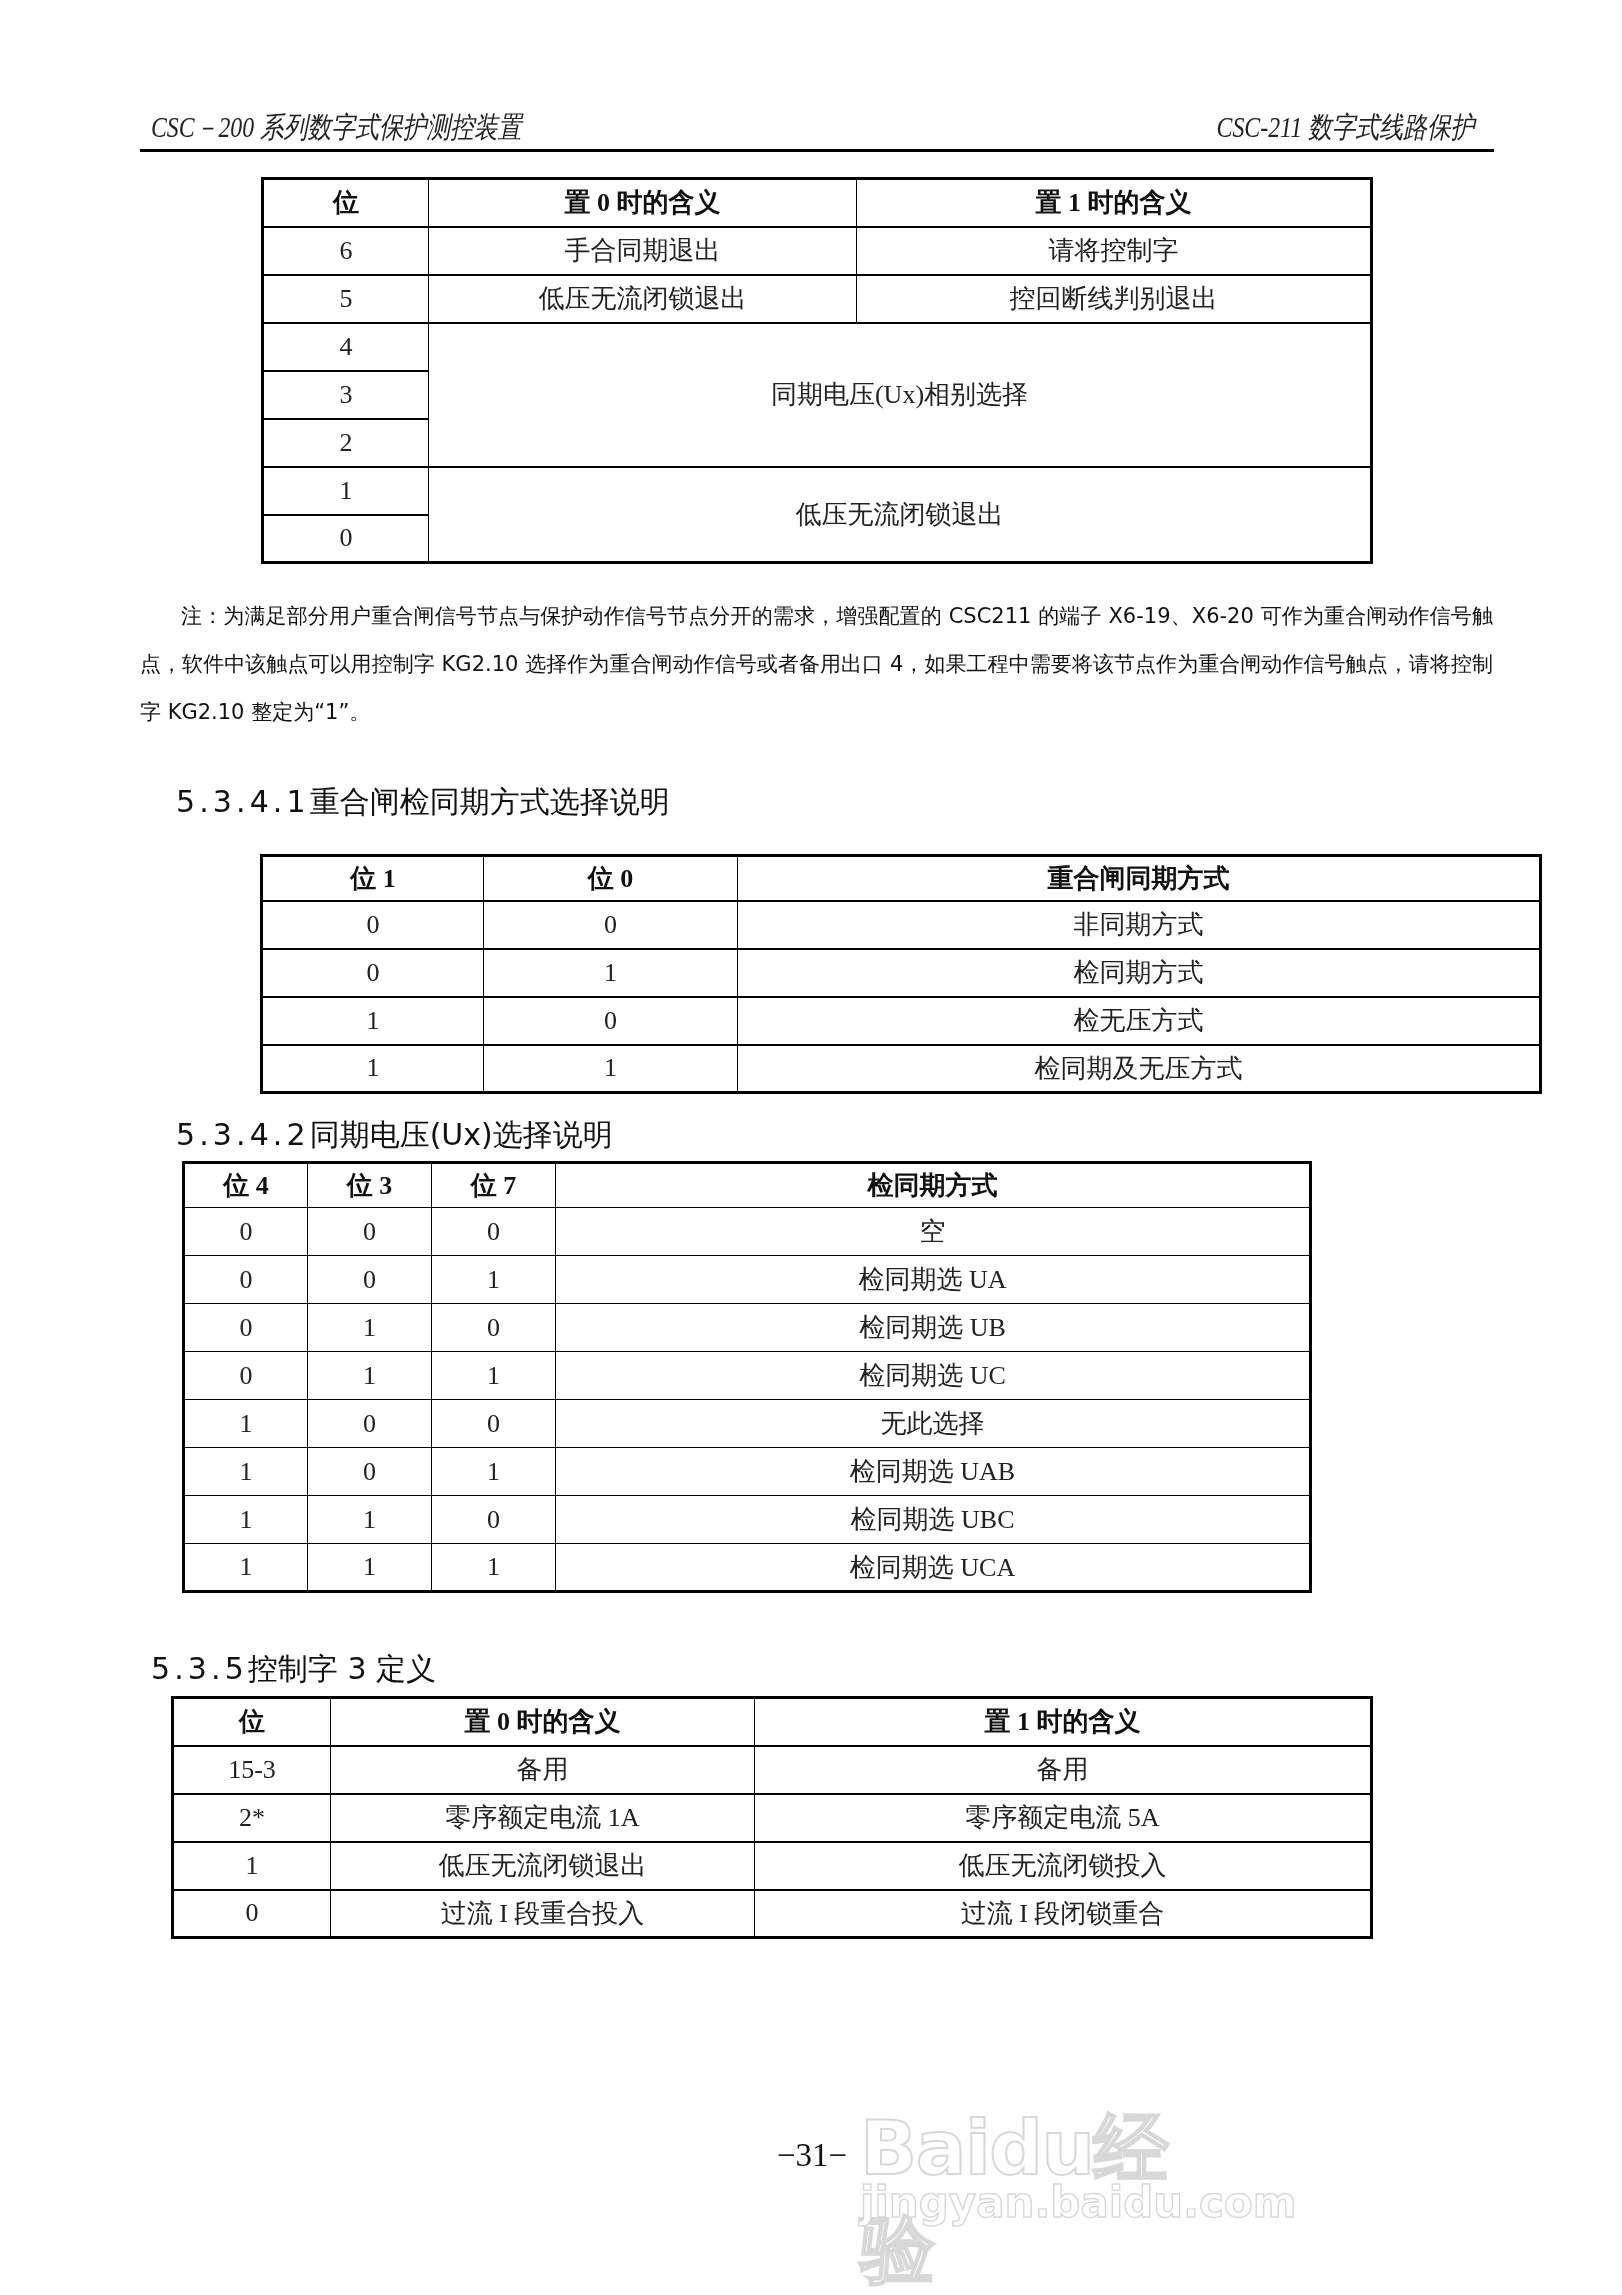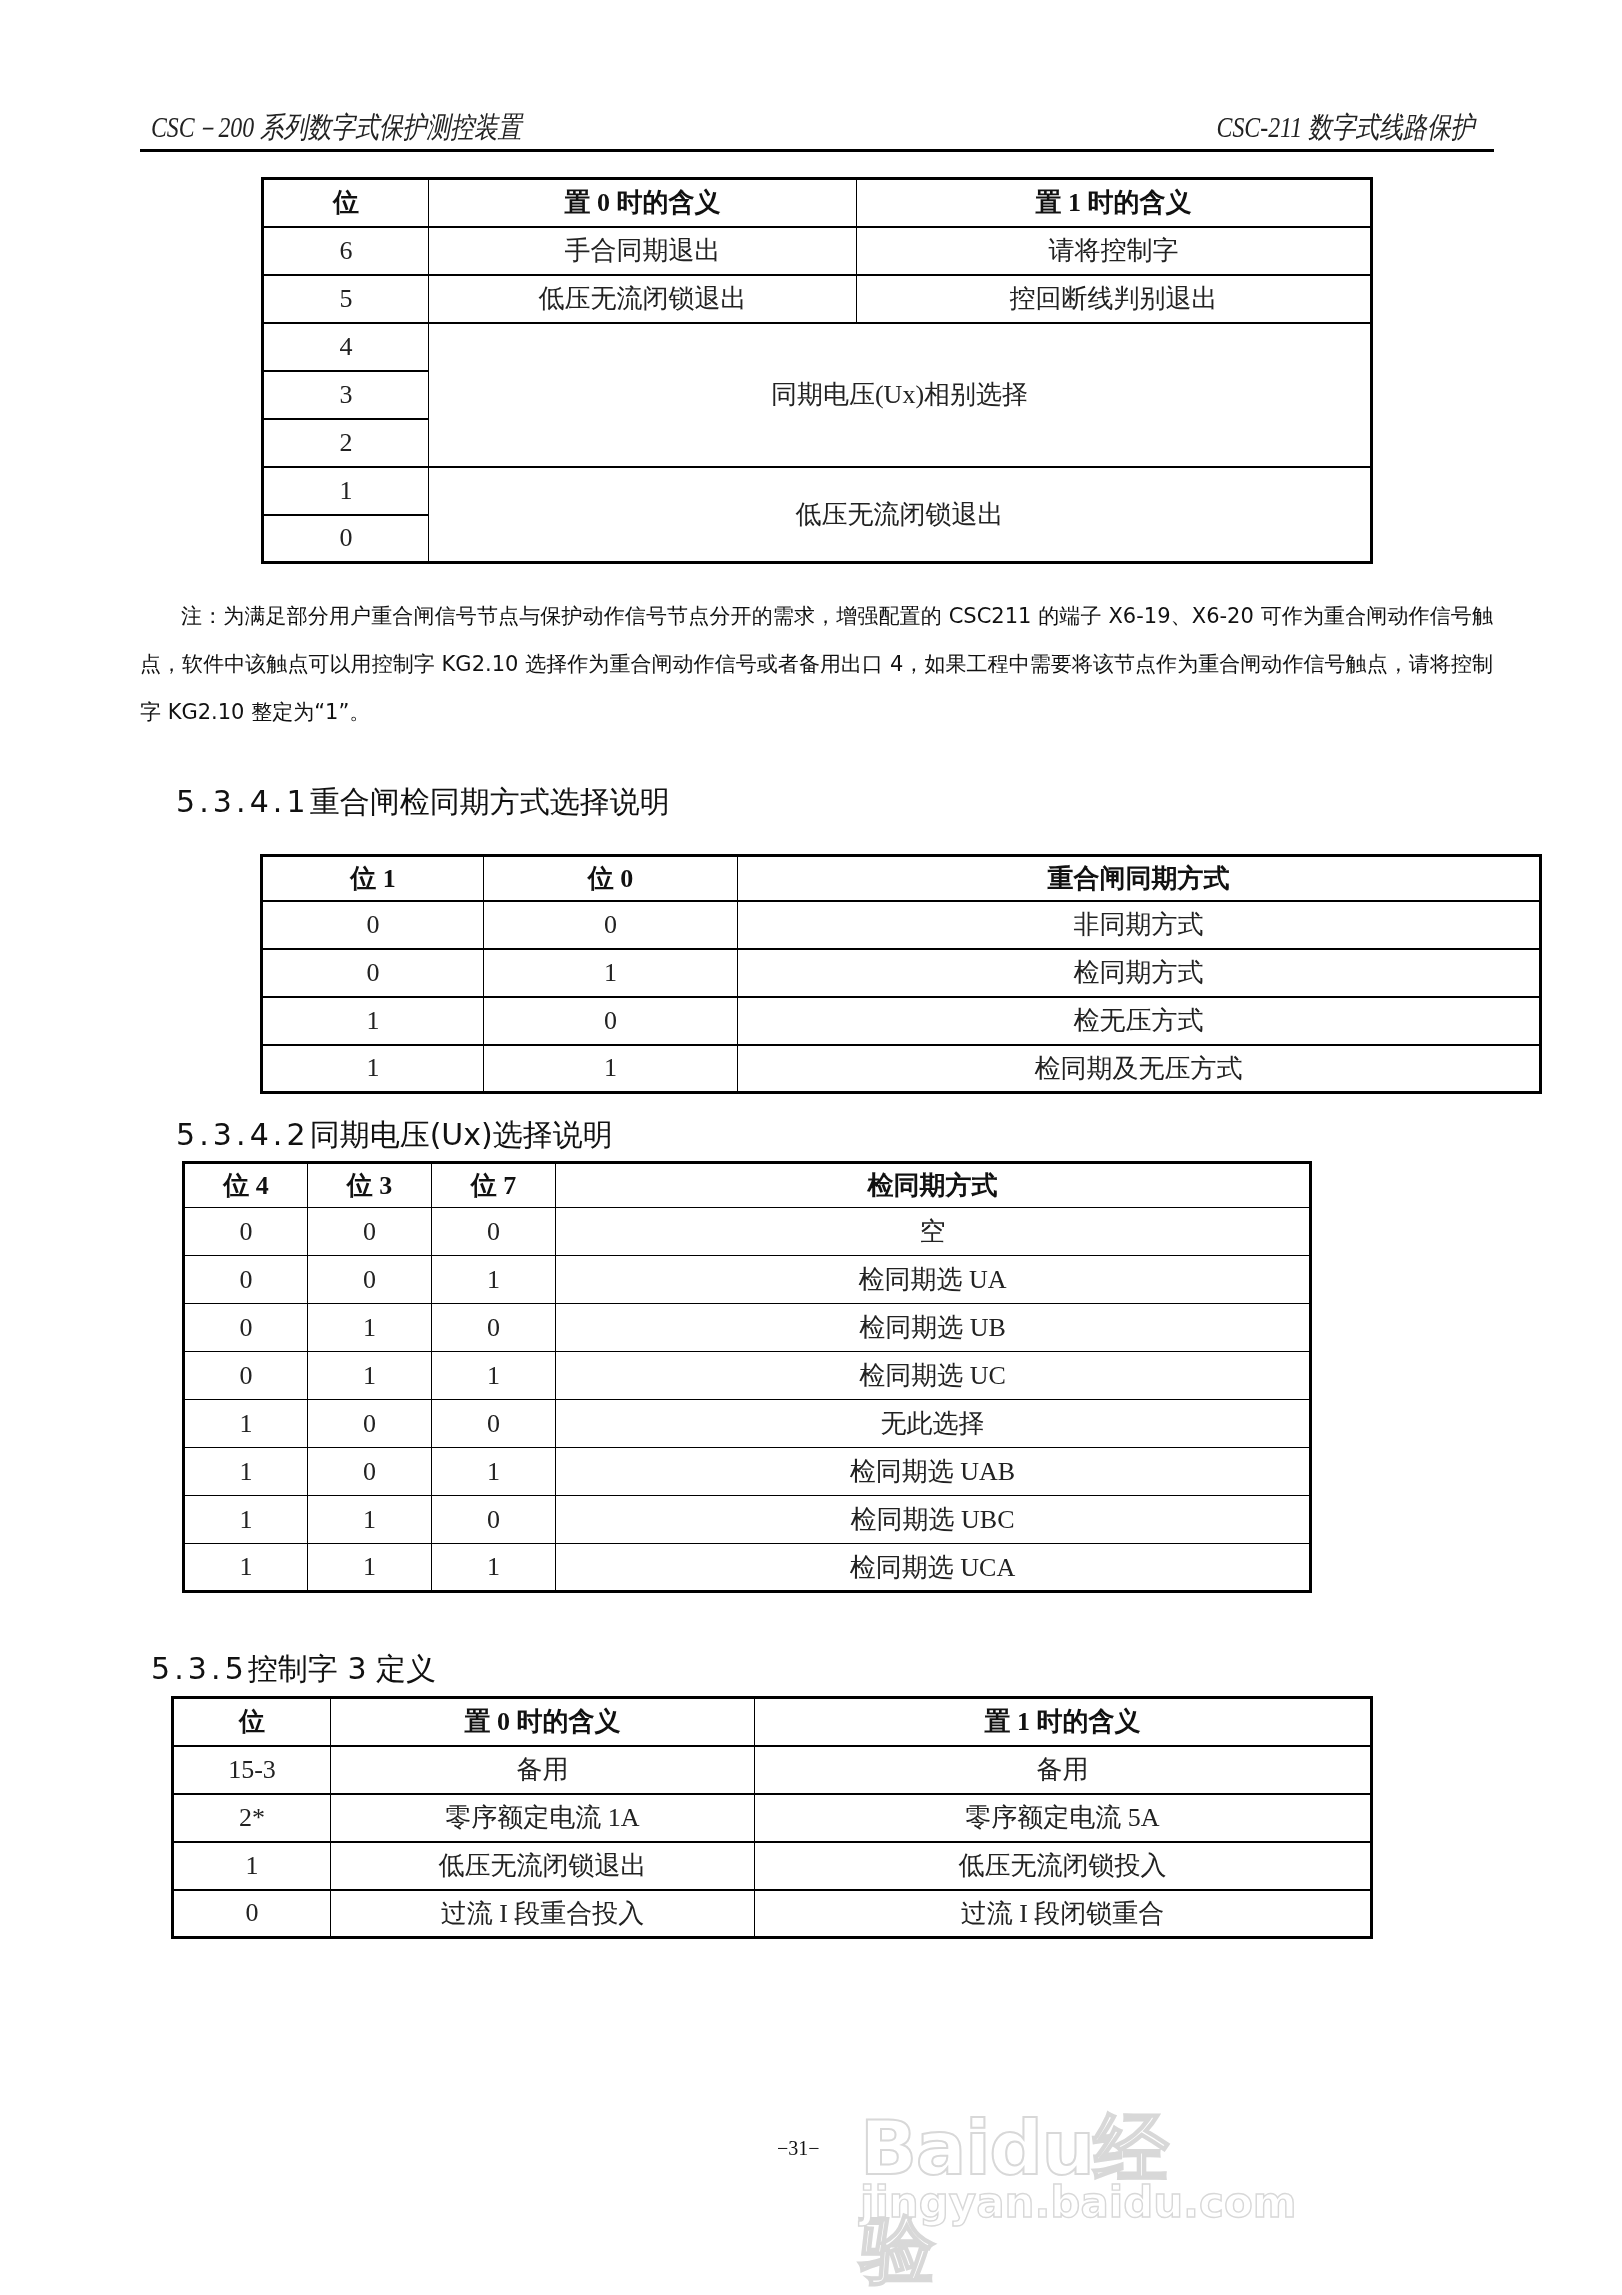--- a/index.html
+++ b/index.html
@@ -26,21 +26,21 @@
   .note {
     position: absolute; left: 140px; width: 1353px; top: 592px;
     font-family: "DejaVu Sans", "Liberation Sans", sans-serif; font-size: 21px;
     line-height: 48px; color: #111; text-indent: 41px; text-align: justify;
   }
   .sec {
     position: absolute; font-family: "DejaVu Sans", "Liberation Sans", sans-serif;
     font-size: 30px; color: #111; white-space: nowrap;
   }
   .sec .num { display: inline-block; letter-spacing: 4.1px; }
-  .pageno { position: absolute; top: 2137px; left: 777px; font-size: 20px; }
+  .pageno { position: absolute; top: 2137px; left: 777px; font-size: 33px; }
   .wm {
     position: absolute; left: 860px; top: 2079px; width: 341px; height: 157px;
     color: #e6e6e6; font-family: "DejaVu Sans", sans-serif;
   }
   .wm .big { font-size: 75px; font-weight: bold; letter-spacing: -1.4px; -webkit-text-stroke: 2px #d8d8d8; color: #fff; position: absolute; top: 20.4px; left: 0; }
   .wm .small { font-size: 42px; font-weight: bold; -webkit-text-stroke: 1.4px #d8d8d8; color: #fff; position: absolute; top: 99px; left: 0; }
 </style>
 </head>
 <body>
 

